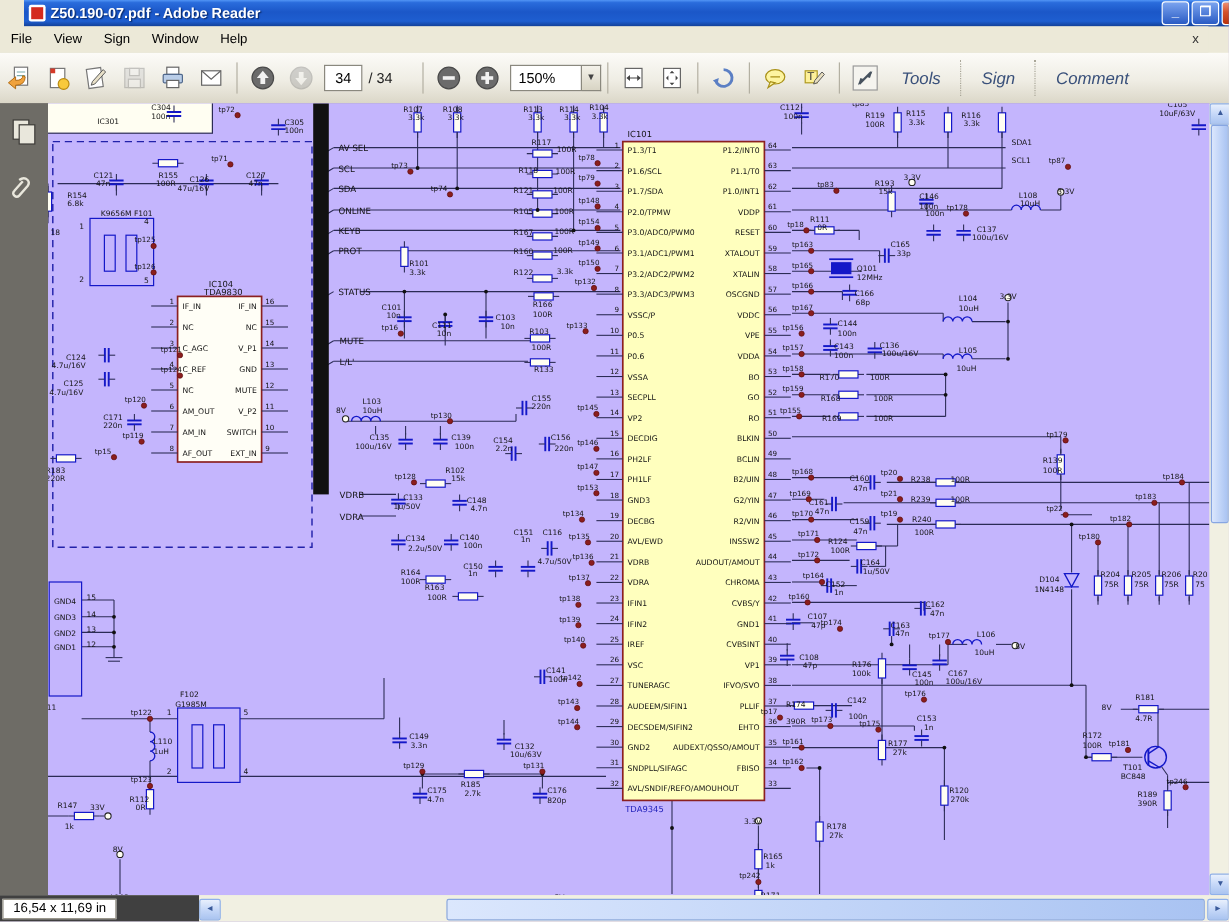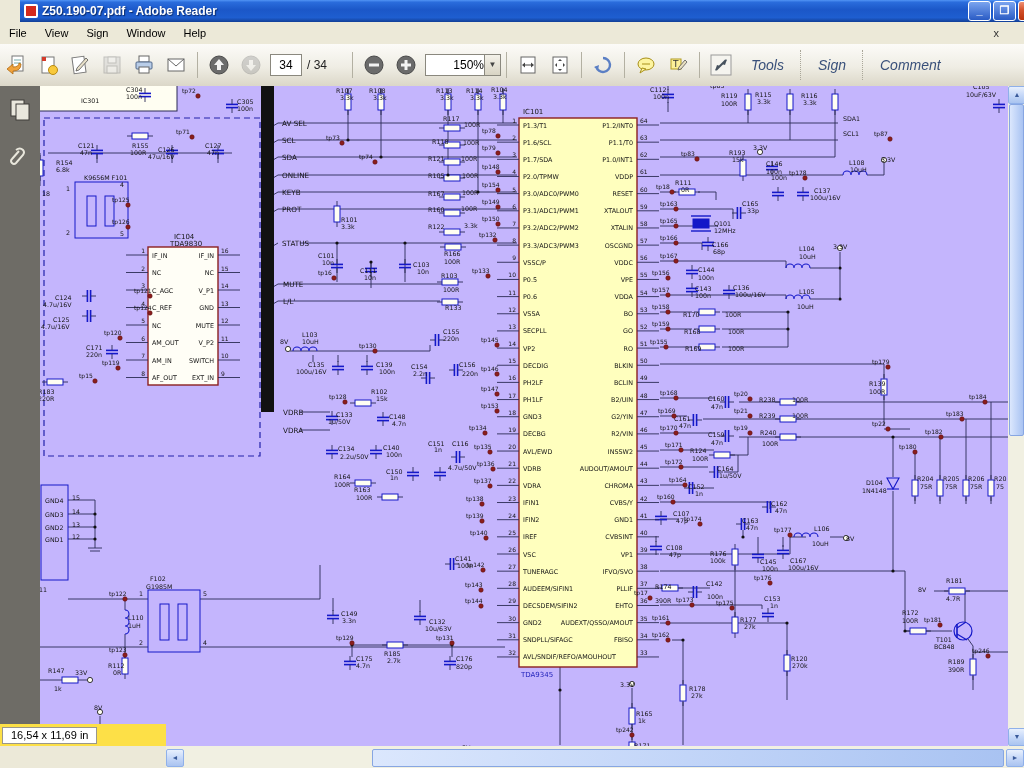--- a/index.html
+++ b/index.html
@@ -20,37 +20,37 @@
   .menubar span.mi{padding:3px 9px;}
   .menubar .doc-close{margin-left:auto;padding:0 8px;font-size:11px;color:#333;}
   
   .toolbar{position:absolute;left:0;top:44px;width:1024px;height:42px;
     background:linear-gradient(180deg,#fcfbf8 0%,#efede4 55%,#dbd7c8 100%);
     border-bottom:1px solid #96938a;display:flex;align-items:center;}
   .tbtn{width:30px;height:30px;margin:0 1px;display:flex;align-items:center;justify-content:center;}
   .tsep{width:1px;height:26px;background:#b3b0a2;margin:0 5px;}
   .pagebox{width:30px;height:20px;background:#fff;border:1px solid #8a887e;font-size:12px;text-align:center;line-height:20px;margin:0 3px;}
   .pagetotal{font-size:12px;color:#222;margin:0 20px 0 2px;}
-  .zoombox{width:52px;height:20px;background:#fff;border:1px solid #8a887e;font-size:12px;line-height:20px;padding-left:6px;margin-left:3px;text-align:right;}
+  .zoombox{width:52px;height:20px;background:#fff;border:1px solid #8a887e;font-size:12px;line-height:20px;padding-left:6px;margin-left:3px;}
   .zoomarrow{width:15px;height:20px;border:1px solid #8a887e;border-left:none;background:linear-gradient(180deg,#f4f2ea,#d8d4c4);font-size:8px;text-align:center;line-height:20px;color:#444;}
   .tb-text{font-size:14px;color:#39507a;padding:0 14px;font-style:italic;}
   .tsep-d{width:1px;height:30px;border-left:1px dotted #a9a698;margin:0 2px;}
   
   .sidebar{position:absolute;left:0;top:86px;width:40px;height:660px;background:#6e6c66;border-right:1px solid #55534e;}
   .side-ic{margin:12px auto;width:22px;height:24px;position:relative;}
   
   .docarea{position:absolute;left:40px;top:86px;width:968px;height:660px;background:#c4b5fd;overflow:hidden;}
   
   .vscroll{position:absolute;right:0;top:86px;width:16px;height:660px;background:#f1f0e2;}
   .hscroll{position:absolute;left:166px;top:746px;width:858px;height:22px;background:#f1f0e2;}
   .sb-btn{position:absolute;width:16px;height:16px;background:linear-gradient(180deg,#e8f0fd,#c6d8f8 50%,#aac4f0);border:1px solid #8fb0ea;border-radius:2px;
     color:#3a5a9a;font-size:7px;text-align:center;line-height:15px;}
   .sb-thumb{position:absolute;background:linear-gradient(90deg,#dbe7fd,#c2d5f8 50%,#a9c3f2);border:1px solid #87a6e2;border-radius:2px;}
   .hscroll .sb-thumb{height:16px;top:3px;}
-  .statusbox{position:absolute;left:0px;top:724px;width:166px;height:22px;background:#fde047;display:flex;align-items:center;}
+  .statusbox{position:absolute;left:0px;top:746px;width:166px;height:22px;background:#404040;display:flex;align-items:center;}
   .statusbox .inner{margin-left:2px;background:#fff;border:1px solid #9a978c;font-size:11px;padding:1px 8px 2px 8px;white-space:nowrap;}
   svg text{font-family:"DejaVu Sans",sans-serif;}
   .icon-svg{display:block;}
 </style>
 </head>
 <body>
 
 <div class="titlebar">
   <div class="appicon"></div>
   <div class="title">Z50.190-07.pdf - Adobe Reader</div>

